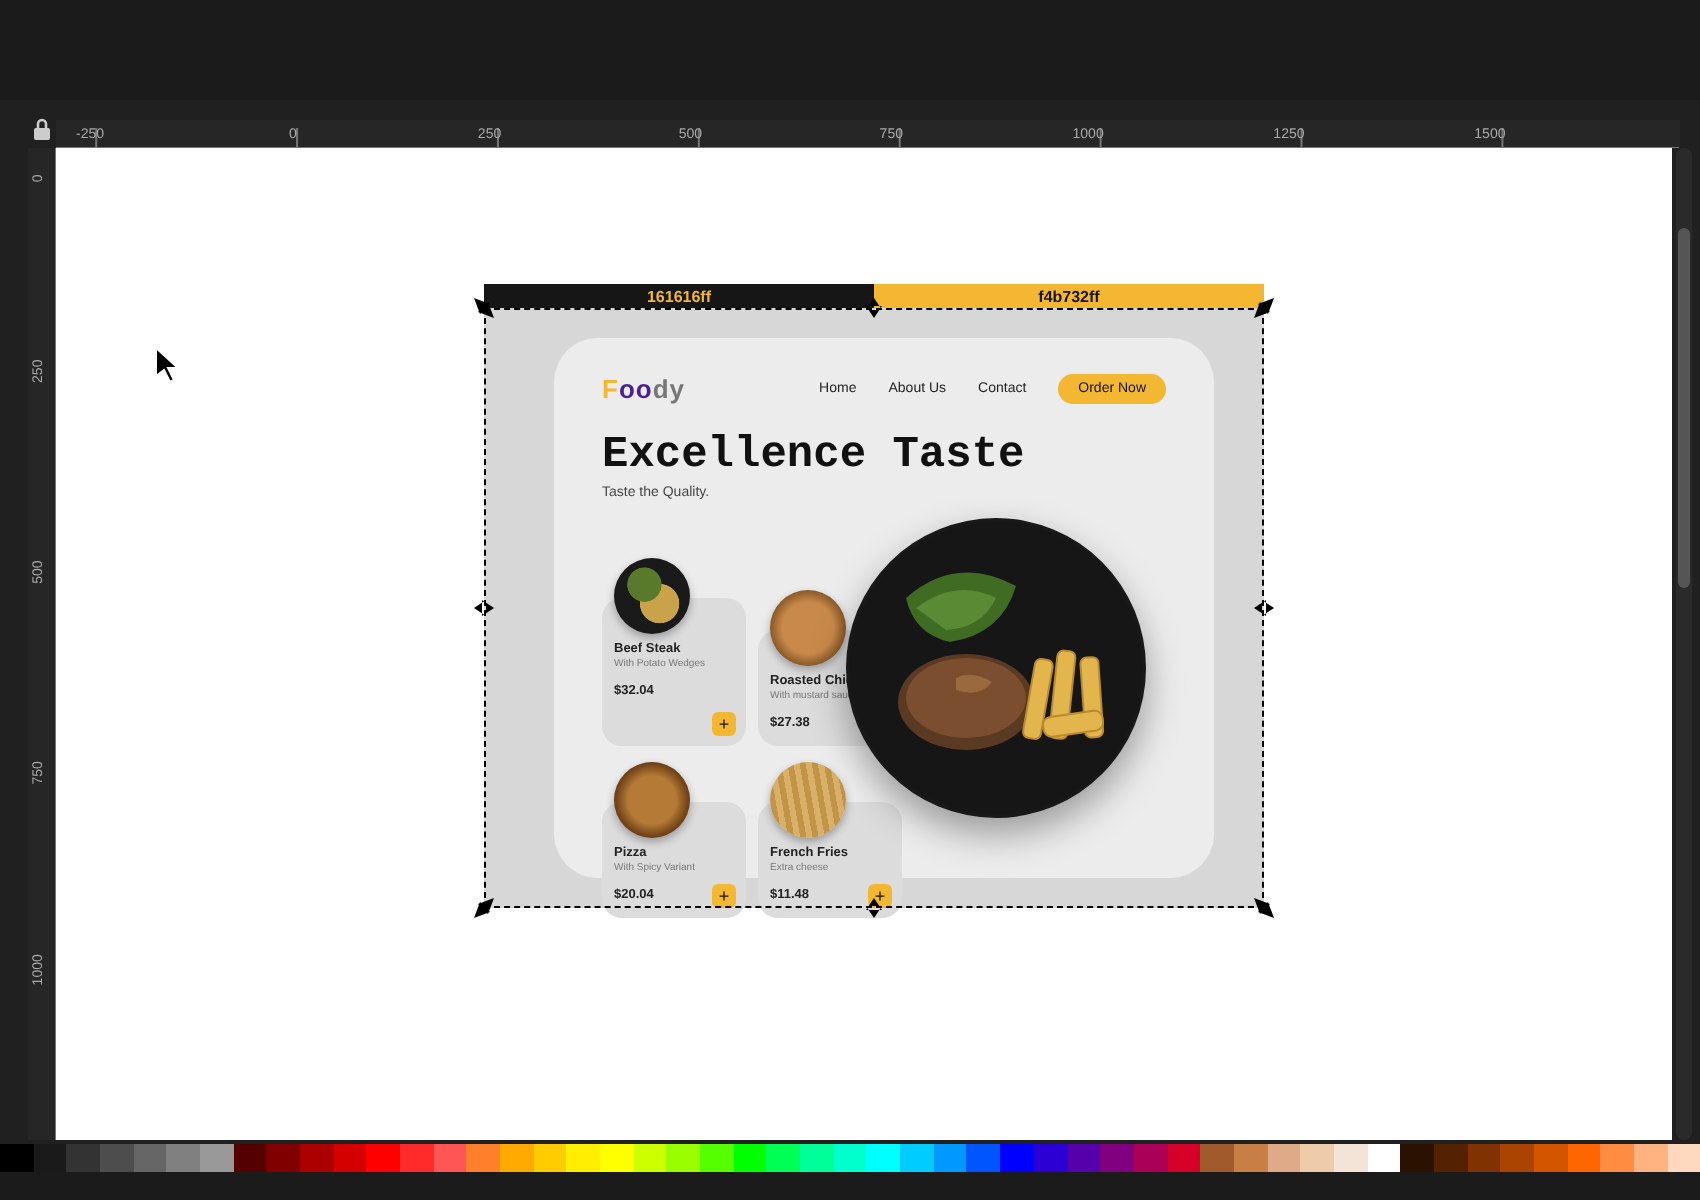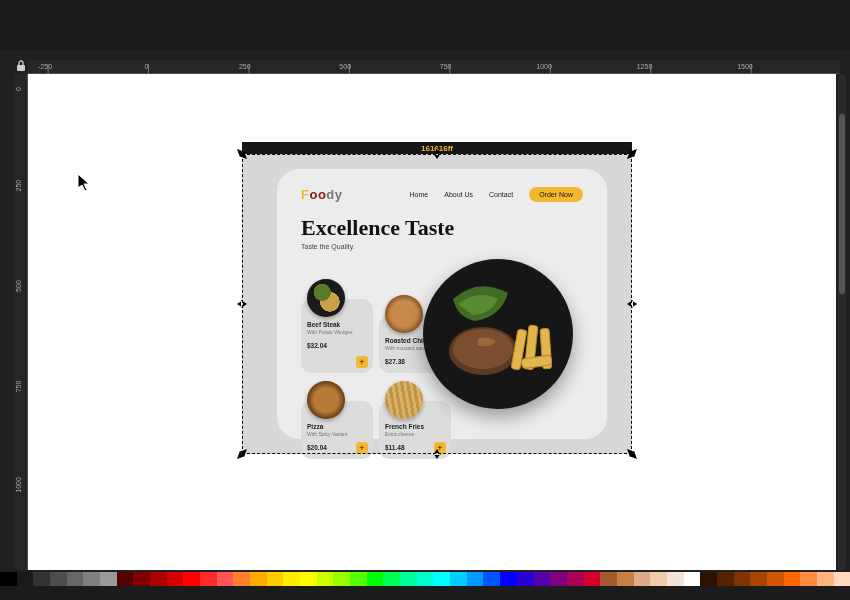--- a/index.html
+++ b/index.html
@@ -79,33 +79,33 @@
     position:absolute;
     background:#d7d7d7;
   }
   .card {
     position:absolute; left:35px; top:15px; right:25px; bottom:15px;
     background:#ececec;
     border-radius:22px;
     padding:18px 24px;
   }
   .brand { font-size:13px; font-weight:700; letter-spacing:.5px; }
-  .brand .a{ color:#f4b732; } .brand .b{ color:#7f1d1d;text-align:right; } .brand .c{ color:#777; }
+  .brand .a{ color:#f4b732; } .brand .b{ color:#4c1d95;text-align:right; } .brand .c{ color:#777; }
   .nav {
     position:absolute; right:24px; top:18px;
     display:flex; gap:16px; align-items:center;
     font-size:7px; color:#222;
   }
   .nav .link{ cursor:pointer; }
   .cta {
     background:#f4b732; color:#111; border:none;
     border-radius:10px; padding:4px 10px; font-size:7px;
   }
   .headline{
-    font-family:Liberation Serif, serif;
+    font-family:Liberation Mono, monospace;
     font-weight:800;
     font-size:22px; line-height:1.05;
     margin-top:14px; color:#111;
   }
   .tagline{ font-size:7px; color:#444; margin-top:4px; }
 
   .grid {
     position:absolute; left:24px; top:108px;
     display:grid; grid-template-columns:72px 72px; gap:6px;
   }
@@ -199,20 +199,21 @@
         <text x="2" y="312" transform="rotate(-90 7 312)">750</text>
         <text x="2" y="412" transform="rotate(-90 7 412)">1000</text>
       </g>
     </svg>
   </div>
 
   <div class="canvas-wrap">
 
     <div class="swatch-row" style="left:214px; top:68px; width:390px;">
       <div class="half dark">161616ff</div>
+      <div class="half gold">f4b732ff</div>
     </div>
 
     <div class="art" style="left:214px; top:80px; width:390px; height:300px;">
       <div class="card">
 
         <div class="brand">
           <span class="a">F</span><span class="b">oo</span><span class="c">dy</span>
         </div>
 
         <div class="nav">

